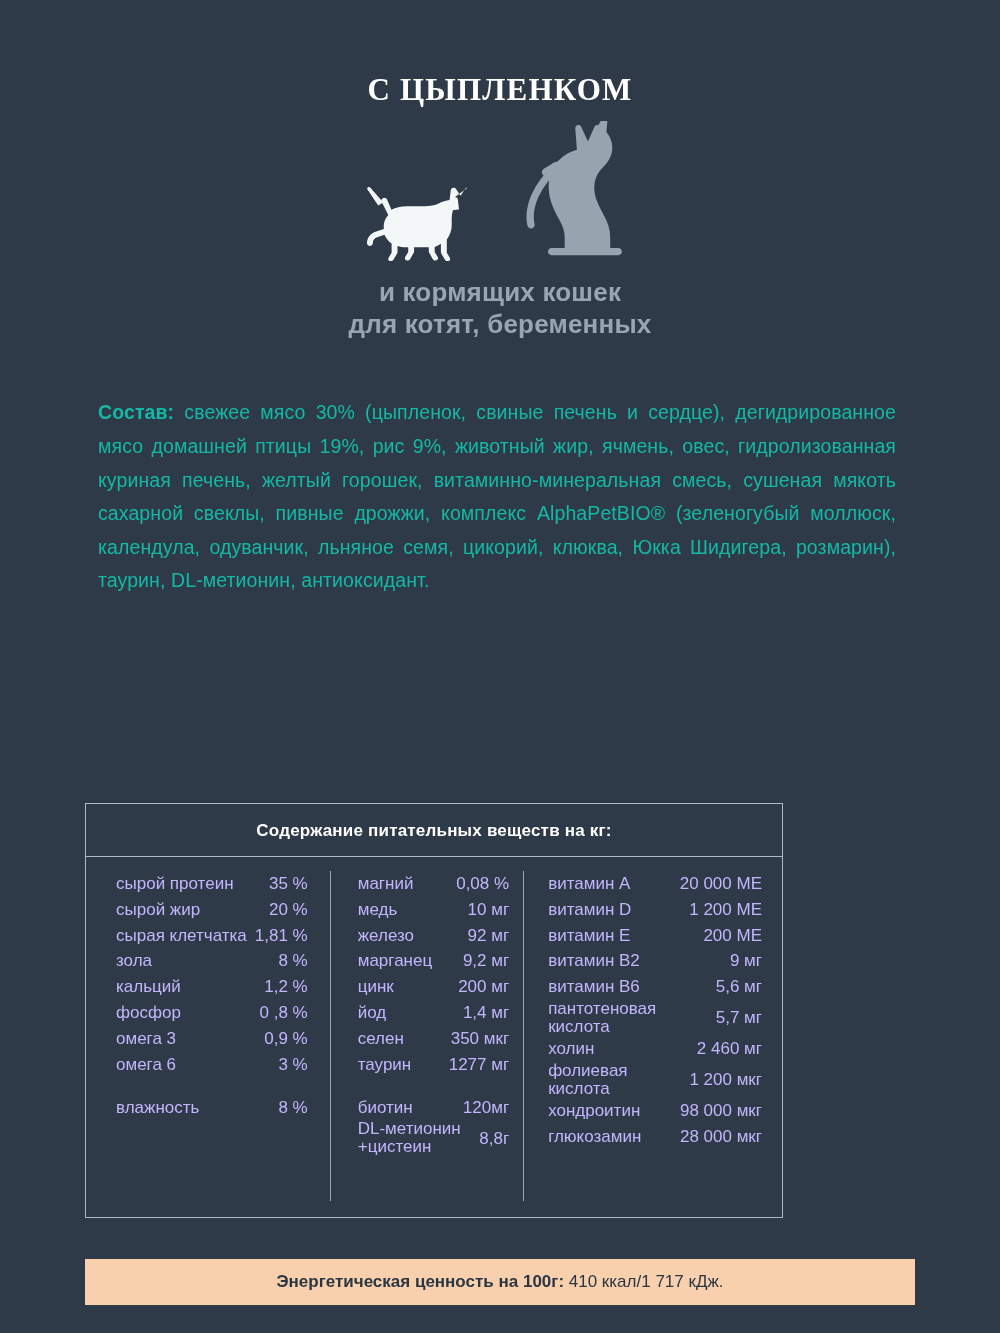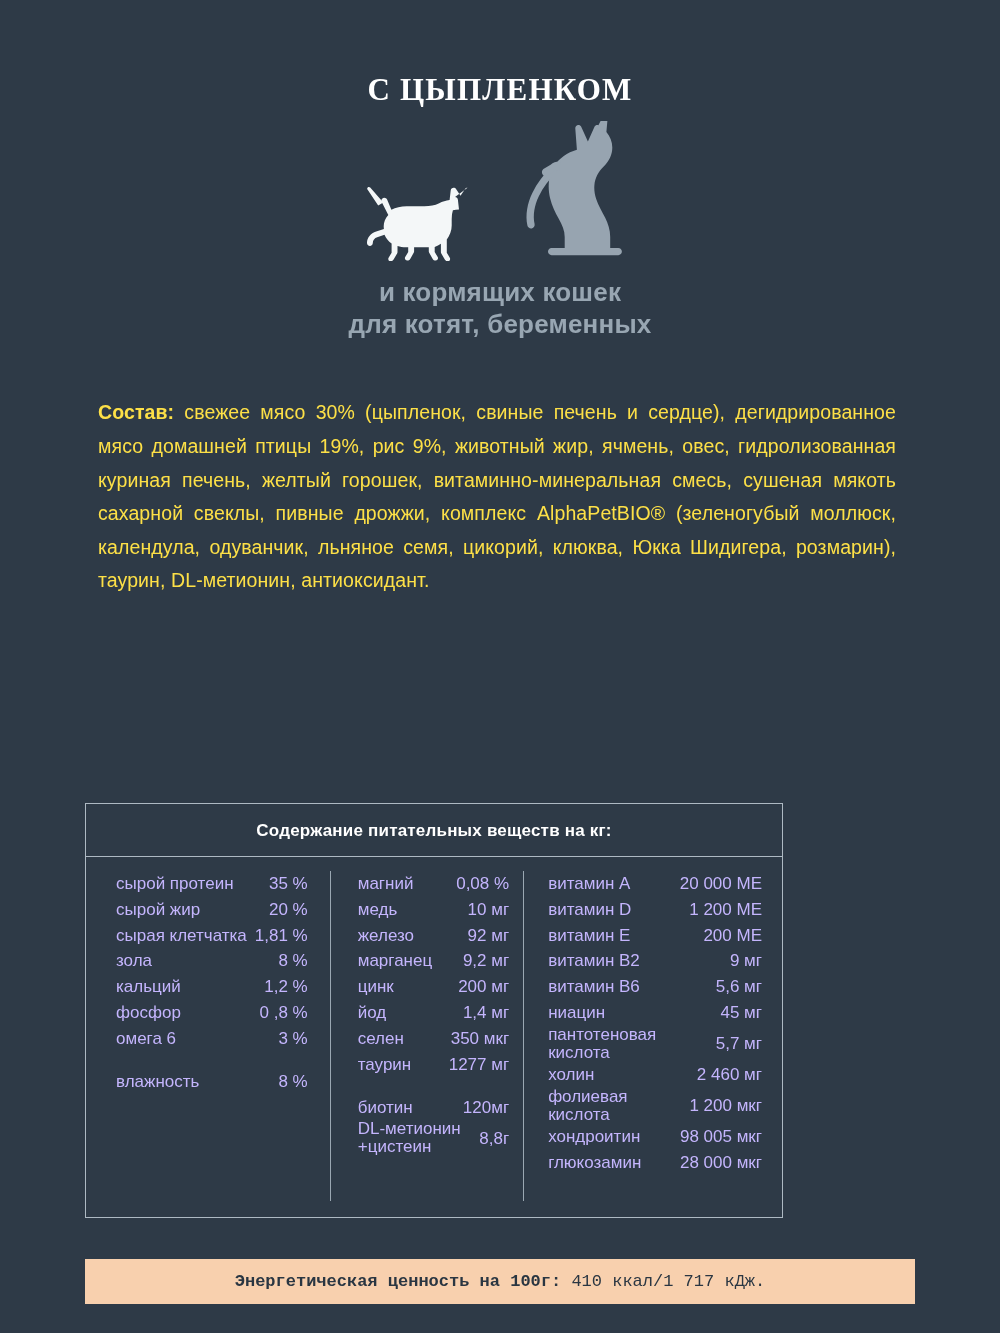--- a/index.html
+++ b/index.html
@@ -49,21 +49,21 @@
     color: #98a6b2;
     line-height: 1.22;
     letter-spacing: .2px;
   }
 
   
   .composition {
     margin: 56px 104px 0 98px;
     font-size: 19.5px;
     line-height: 1.72;
-    color: #fde047;
+    color: #14b8a6;
     text-align: justify;
     text-justify: inter-word;
     letter-spacing: .1px;
   }
   .composition .lead {
     font-weight: bold;
   }
 
   
   .nutrients {
@@ -120,21 +120,20 @@
     position: absolute;
     left: 85px;
     top: 1259px;
     width: 830px;
     box-sizing: border-box;
     background: #f8d0ae;
     color: #2a3642;
     text-align: center;
     font-size: 17px;
     padding: 13px 0 13px 0;
-    font-family: Liberation Mono, monospace;
   }
   .energy .elabel { font-weight: bold; }
   .energy .evalue { font-weight: normal; }
 </style>
 </head>
 <body>
 
 <div class="header">
 
   <h1 class="product-title">С ЦЫПЛЕНКОМ</h1>
@@ -191,20 +190,24 @@
         </div>
         <div class="nrow">
           <span class="nname">кальций</span>
           <span class="nval">1,2 %</span>
         </div>
         <div class="nrow">
           <span class="nname">фосфор</span>
           <span class="nval">0  ,8 %</span>
         </div>
         <div class="nrow">
+          <span class="nname">омега 3</span>
+          <span class="nval">0,9 %</span>
+        </div>
+        <div class="nrow">
           <span class="nname">омега 6</span>
           <span class="nval">3 %</span>
         </div>
         <div class="nspacer"></div>
         <div class="nrow">
           <span class="nname">влажность</span>
           <span class="nval">8 %</span>
         </div>
       </div>
 
@@ -266,39 +269,35 @@
           <span class="nval">200 МЕ</span>
         </div>
         <div class="nrow">
           <span class="nname">витамин B2</span>
           <span class="nval">9 мг</span>
         </div>
         <div class="nrow">
           <span class="nname">витамин B6</span>
           <span class="nval">5,6 мг</span>
         </div>
-        <div class="nrow">
-          <span class="nname">ниацин</span>
-          <span class="nval">45 мг</span>
-        </div>
         <div class="nrow two-line">
           <span class="nname">пантотеновая<br>кислота</span>
           <span class="nval">5,7 мг</span>
         </div>
         <div class="nrow">
           <span class="nname">холин</span>
           <span class="nval">2 460 мг</span>
         </div>
         <div class="nrow two-line">
           <span class="nname">фолиевая<br>кислота</span>
           <span class="nval">1 200 мкг</span>
         </div>
         <div class="nrow">
           <span class="nname">хондроитин</span>
-          <span class="nval">98 005 мкг</span>
+          <span class="nval">98 000 мкг</span>
         </div>
         <div class="nrow">
           <span class="nname">глюкозамин</span>
           <span class="nval">28 000 мкг</span>
         </div>
       </div>
 
   </div>
 </div>
 

